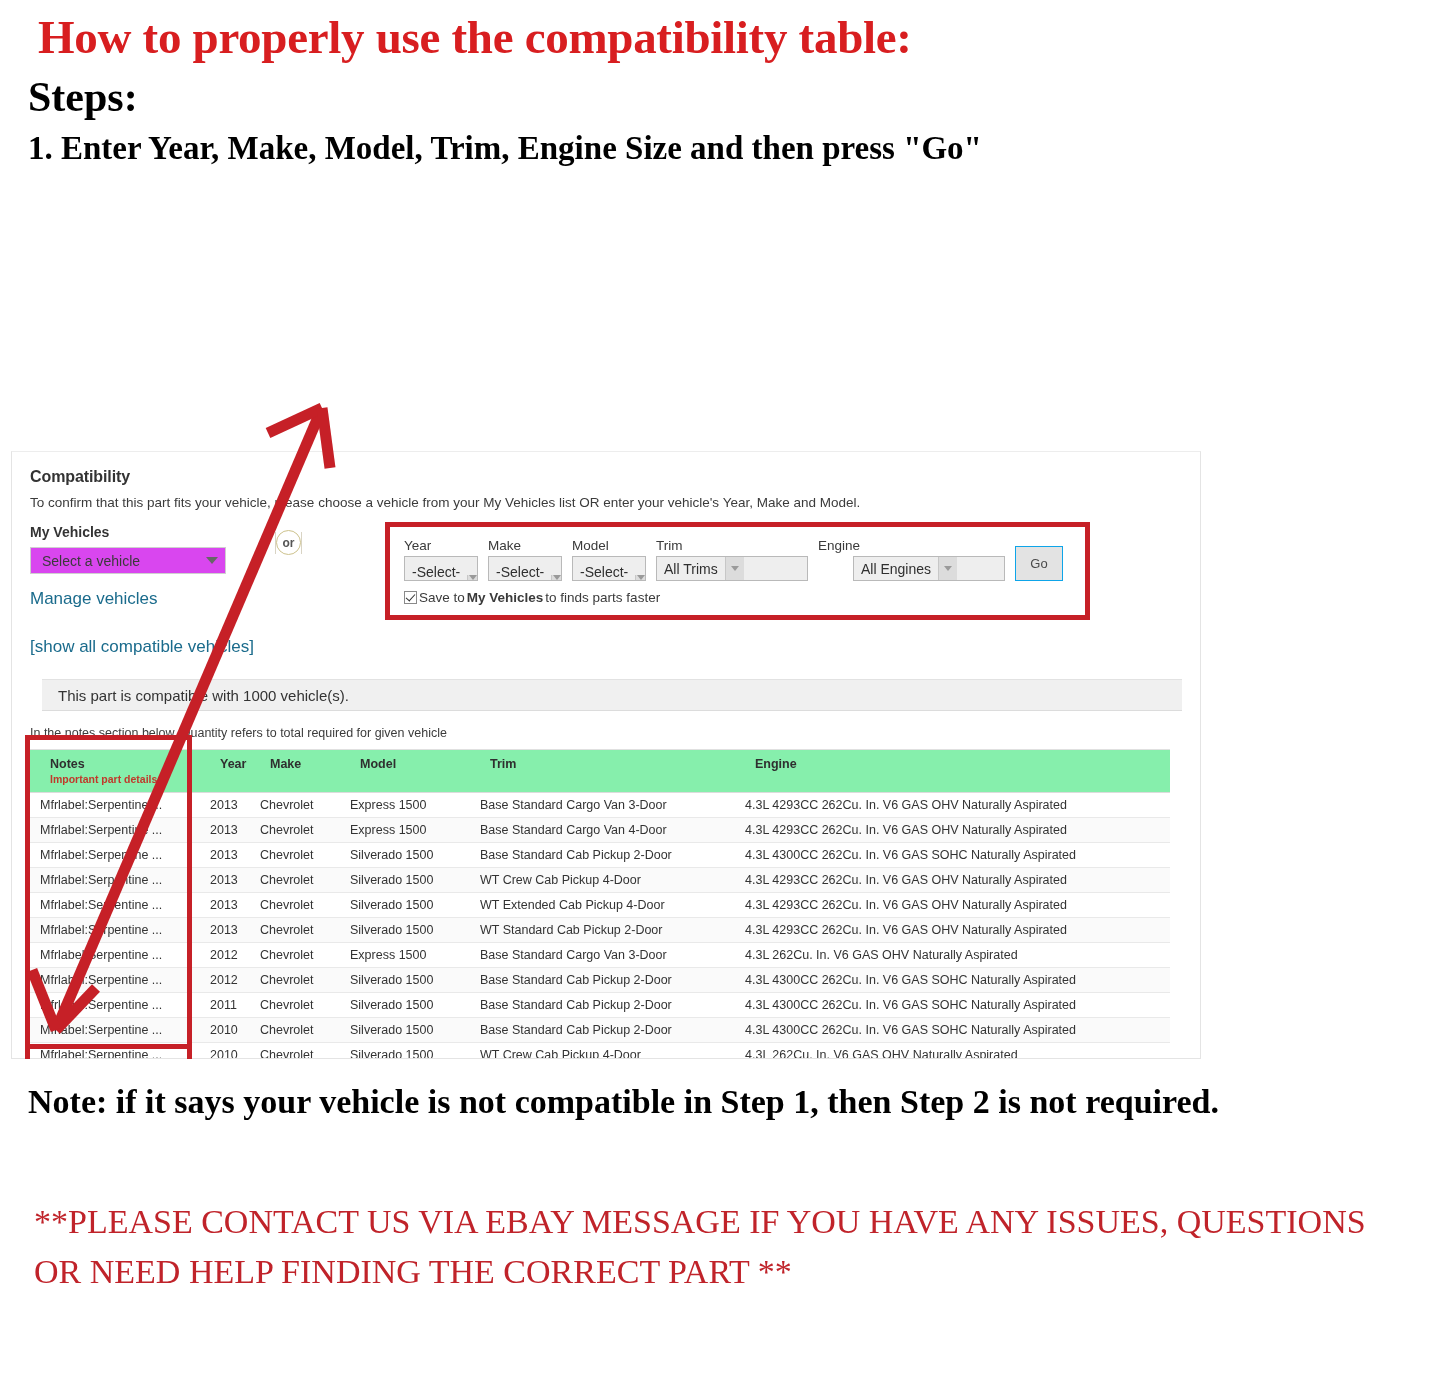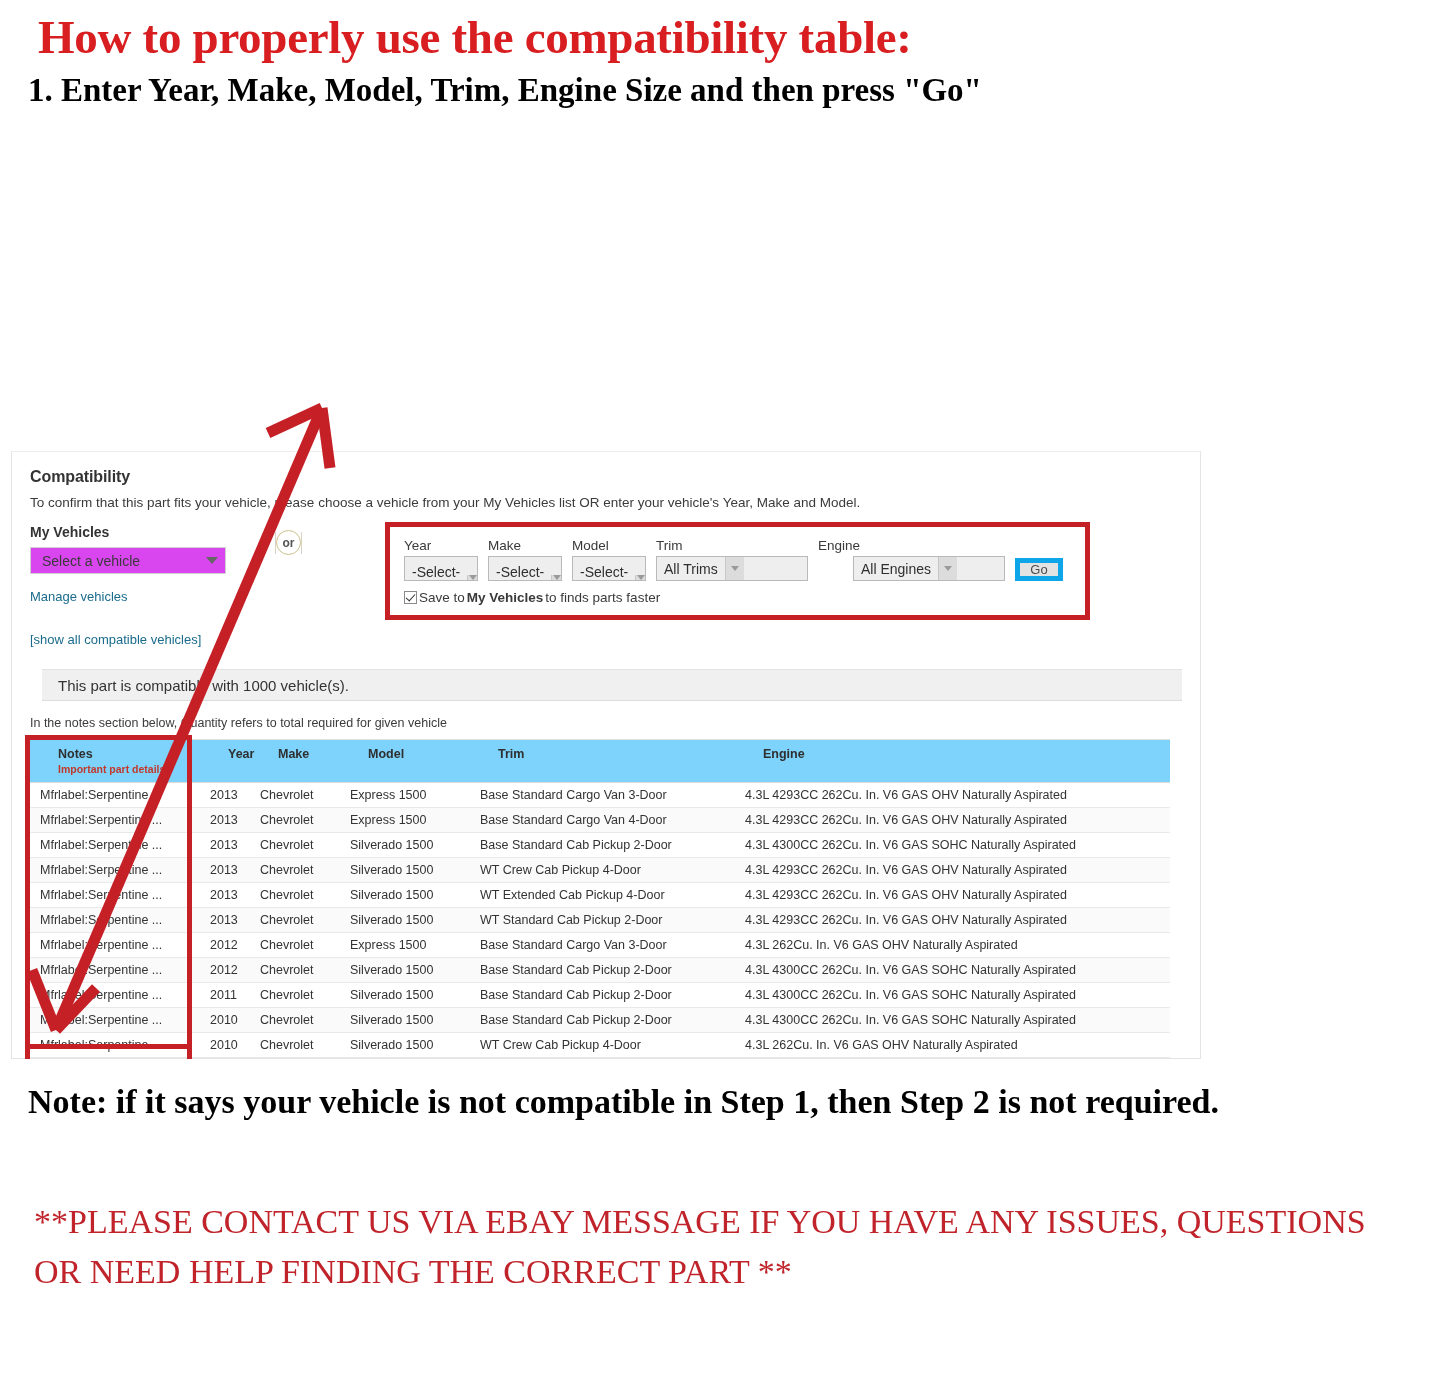--- a/index.html
+++ b/index.html
@@ -80,21 +80,21 @@
     padding:0 7px 0 11px;
     font-size:14px; color:#3a3a3a;
   }
   .caret-down {
     width:0;height:0;
     border-left:6px solid transparent;
     border-right:6px solid transparent;
     border-top:7px solid #666;
   }
   .link {
-    color:#1a6b8c; font-size:13px; display:block;
+    color:#1a6b8c; font-size:17px; display:block;
   }
   .link.manage { margin-top:15px; }
   .link.showall { margin-top:28px; }
 
   
   .or-wrap {
     width:110px;
     display:flex; flex-direction:row;
     align-items:center;
     padding-top:6px;
@@ -141,23 +141,23 @@
     display:block;width:0;height:0;
     border-left:4px solid transparent;
     border-right:4px solid transparent;
     border-top:5px solid #9a9a9a;
     font-style:normal;
   }
   .sel.w-select { width:74px;align-items:flex-end; }
   .sel.w-trim { width:152px; }
   .sel.w-engine { width:152px;margin-left:35px; }
   .go-btn {
-    width:48px;height:23px;
+    width:48px;height:35px;
     background:#e3e3e3;
-    border:5px solid #0ea5e9;
+    border:1px solid #0ea5e9;
     font-size:13px;color:#4a4a4a;
     display:flex;align-items:center;justify-content:center;
     font-family:"Liberation Sans", sans-serif;
   }
   .save-row {
     display:flex;align-items:center;gap:2px;
     margin-top:9px;font-size:13.5px;color:#3a3a3a;
   }
   .chk {
     width:13px;height:13px;border:1px solid #8a8a8a;
@@ -186,26 +186,26 @@
   }
 
   
   table.compat {
     margin-top:9px;
     width:1140px;
     border-collapse:collapse;
     table-layout:fixed;
   }
   table.compat th {
-    background:#7dd3fc;
+    background:#86efac;
     text-align:left;
     font-size:12.5px;
     font-weight:bold;
     color:#2f2f2f;
-    padding:7px 8px 7px 28px;
+    padding:7px 8px 7px 20px;
     border-top:1px solid #e0e0e0;
     border-bottom:1px solid #dcdcdc;
     vertical-align:top;
     height:33px;
   }
   table.compat th .sub {
     display:block;
     color:#c0392b;
     font-size:10.5px;
     font-weight:bold;
@@ -270,20 +270,21 @@
     font-size:34px; font-weight:normal;
     line-height:1.48;
     color:#c0232a;
   }
 </style>
 </head>
 <body>
 
 <div class="instr">
   <div class="title-red">How to properly use the compatibility table:</div>
+  <div class="steps-label">Steps:</div>
   <div class="step-line">1. Enter Year, Make, Model, Trim, Engine Size and then press "Go"</div>
 </div>
 
 <div class="panel">
   <div class="panel-inner">
 
     <div class="compat-heading">Compatibility</div>
     <div class="compat-sub">To confirm that this part fits your vehicle, please choose a vehicle from your My Vehicles list OR enter your vehicle's Year, Make and Model.</div>
 
     <div class="row-flex">

